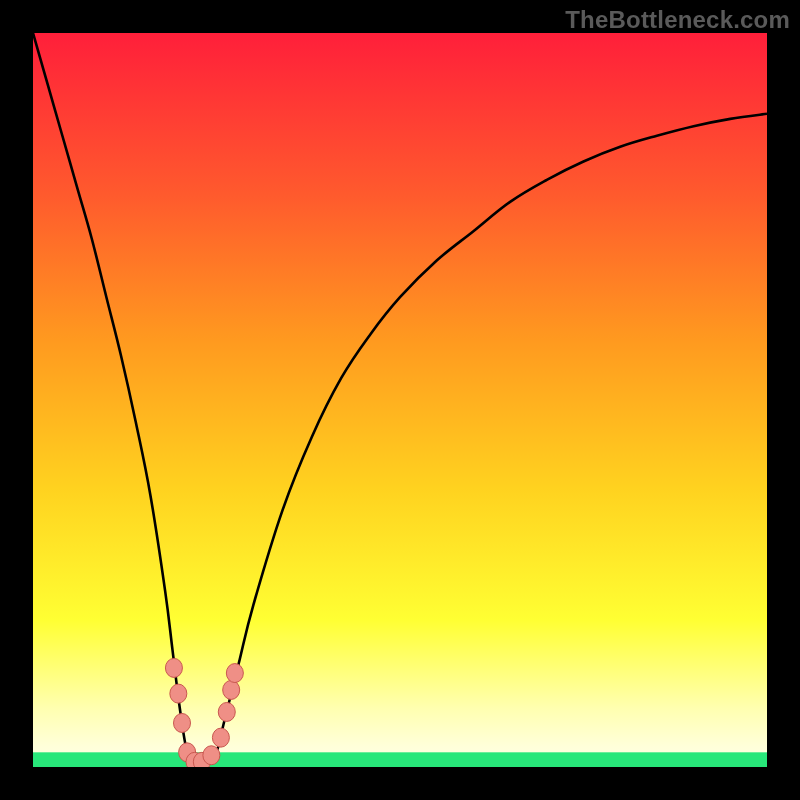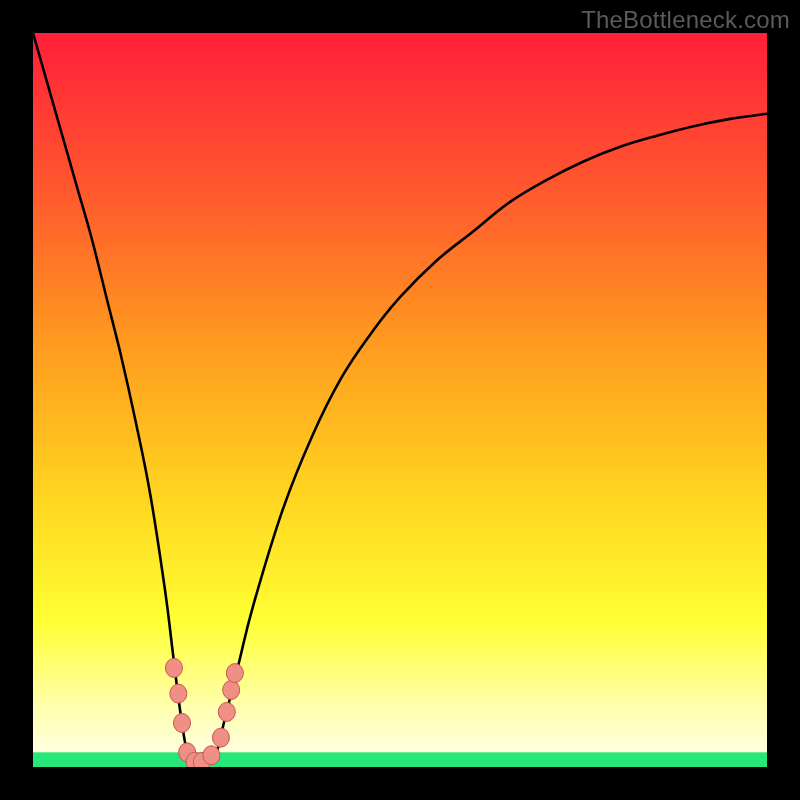--- a/index.html
+++ b/index.html
@@ -26,21 +26,21 @@
     width: 734px;
     height: 734px;
     overflow: hidden;
   }
   .watermark {
     position: absolute;
     top: 6px;
     right: 10px;
     color: #5a5a5a;
     font-size: 24px;
-    font-weight: 400;
+    font-weight: 700;
     letter-spacing: 0.2px;
   }
   svg { display: block; }
 </style>
 </head>
 <body>
 
 <div class="frame">
 
   <div class="plot">

